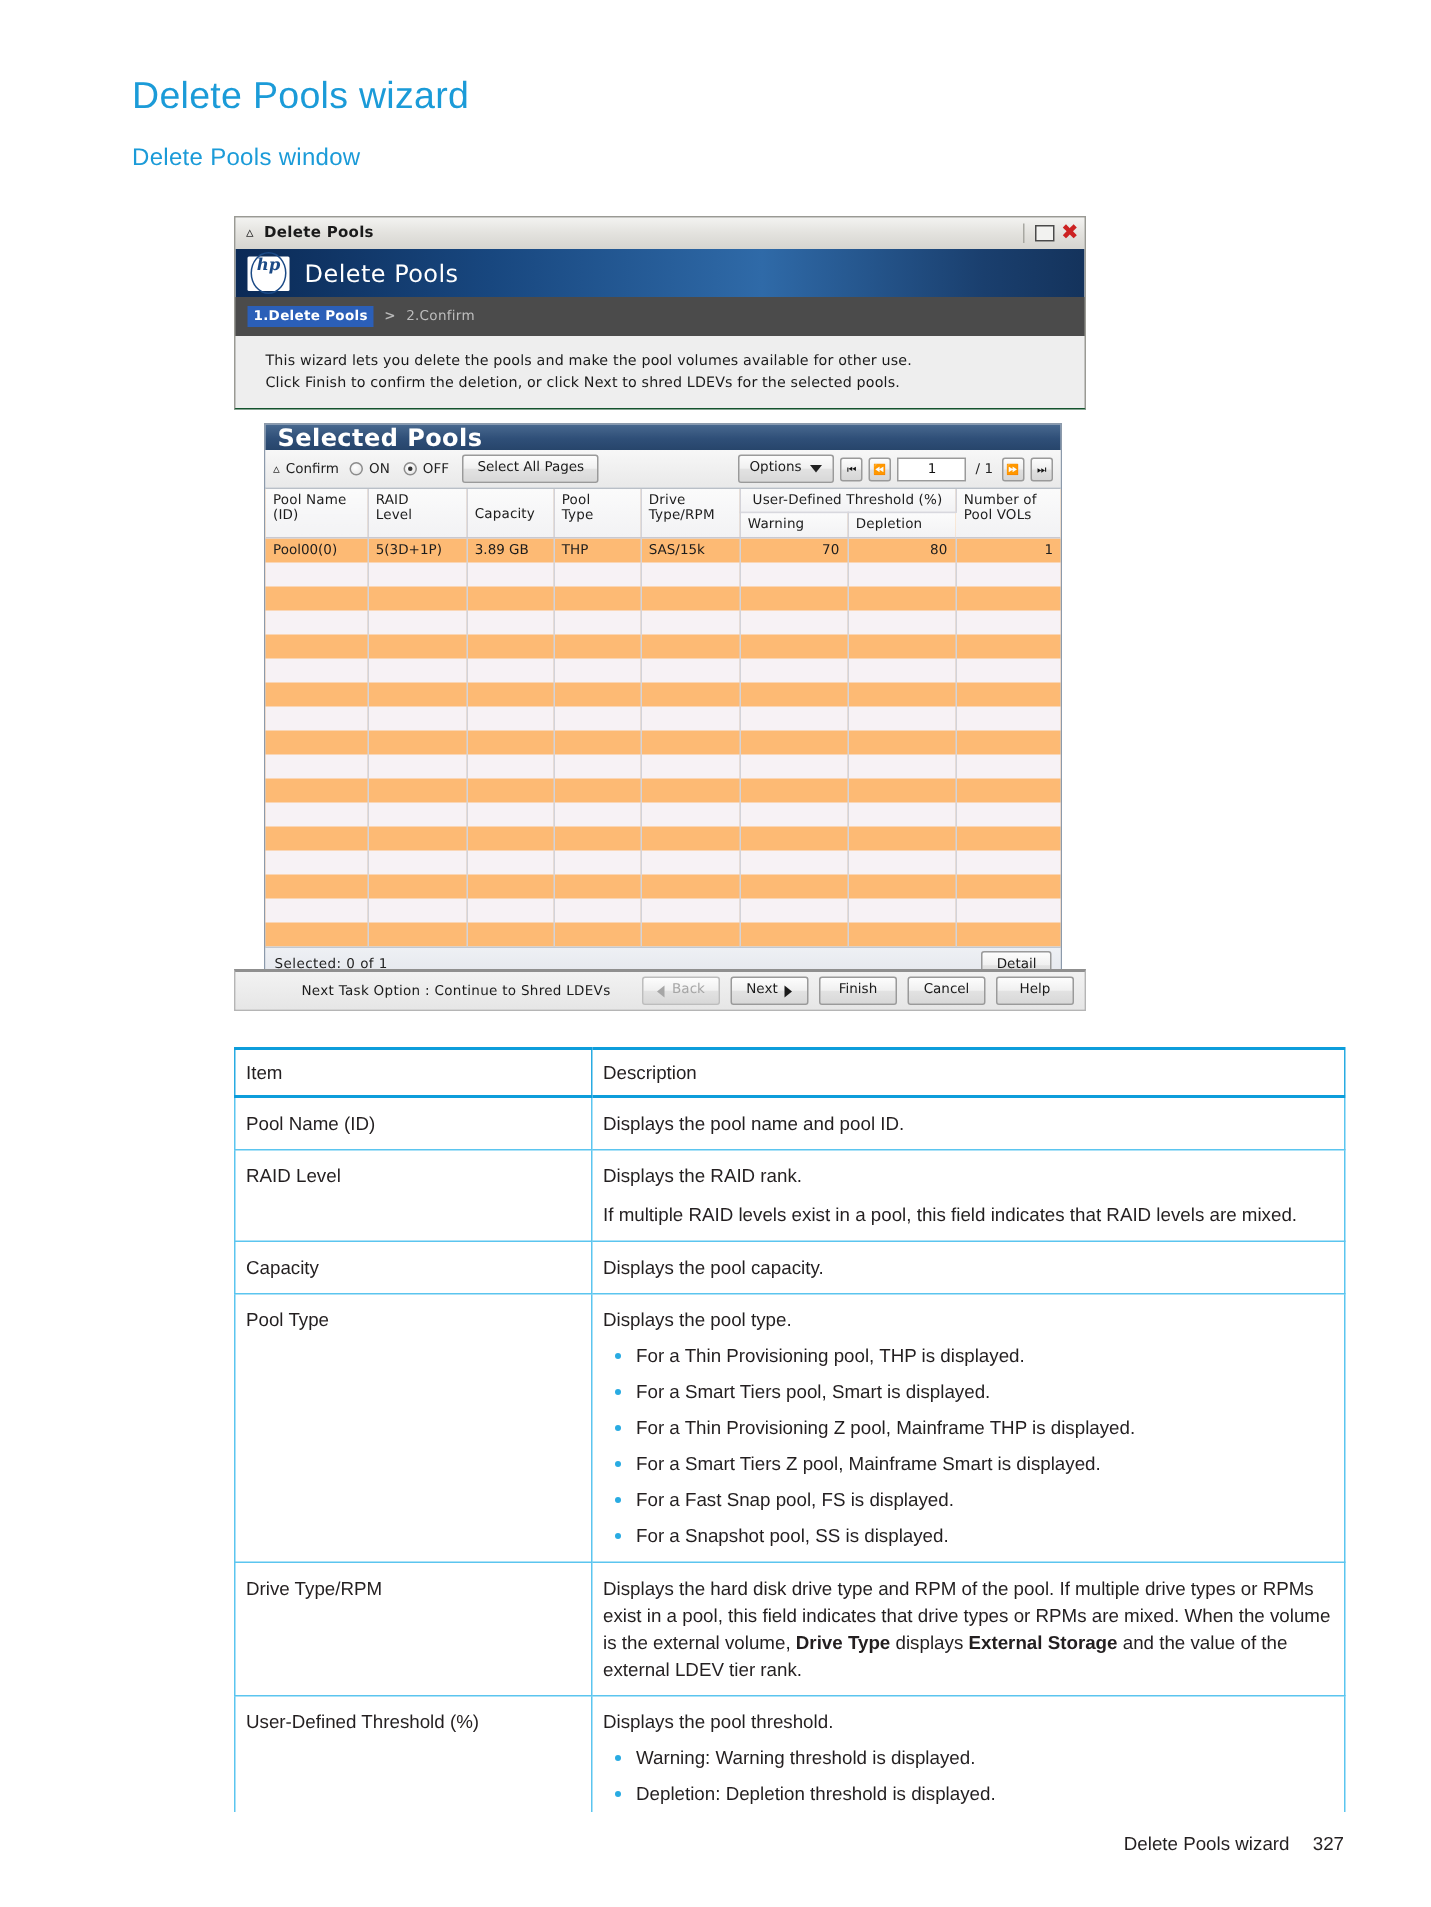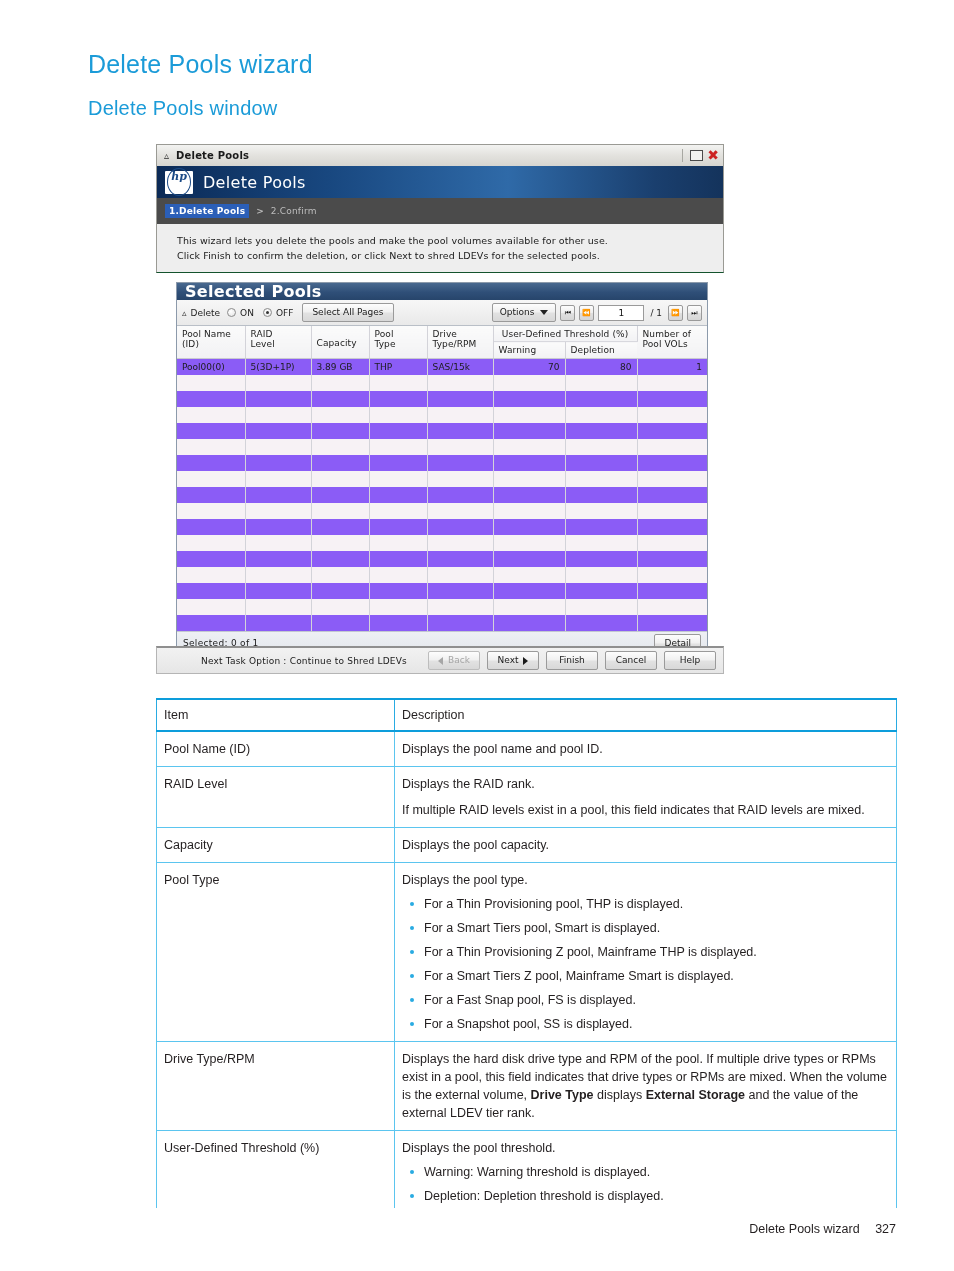--- a/index.html
+++ b/index.html
@@ -23,21 +23,21 @@
     top: 50px;
     font-size: 25px;
     color: #1b9bd8;
     font-weight: 400;
     letter-spacing: 0.2px;
   }
   .page-subtitle {
     position: absolute;
     left: 88px;
     top: 97px;
-    font-size: 20px;
+    font-size: 16px;
     color: #1b9bd8;
     font-weight: 400;
     letter-spacing: 0.2px;
   }
 
   
   .dialog {
     position: absolute;
     left: 156px;
     top: 144px;
@@ -270,21 +270,21 @@
     border-left: 4px solid transparent;
     border-right: 4px solid transparent;
     border-top: 5px solid #222;
   }
 
   
   table.pools-grid {
     width: 100%;
     border-collapse: collapse;
     table-layout: fixed;
-    background: #8b5cf6;
+    background: #fdba74;
   }
   table.pools-grid th, table.pools-grid td {
     font-size: 9px;
     font-weight: normal;
     color: #1c1c1c;
     padding: 3px 5px;
     border-right: 1px solid #d3d3d9;
     box-sizing: border-box;
   }
   table.pools-grid th {
@@ -459,21 +459,21 @@
     <p>This wizard lets you delete the pools and make the pool volumes available for other use.</p>
     <p>Click Finish to confirm the deletion, or click Next to shred LDEVs for the selected pools.</p>
   </div>
 </div>
 
 <div class="pools-panel">
   <div class="pools-header">Selected Pools</div>
 
   <div class="pools-toolbar">
     <span class="tb-chevron">▵</span>
-    <span class="tb-label">Delete</span>
+    <span class="tb-label">Confirm</span>
 
     <span class="radio"></span>
     <span class="radio-text">ON</span>
 
     <span class="radio checked">
         <span class="dot"></span>
       </span>
     <span class="radio-text">OFF</span>
 
     <button class="ui-btn">Select All Pages</button>

